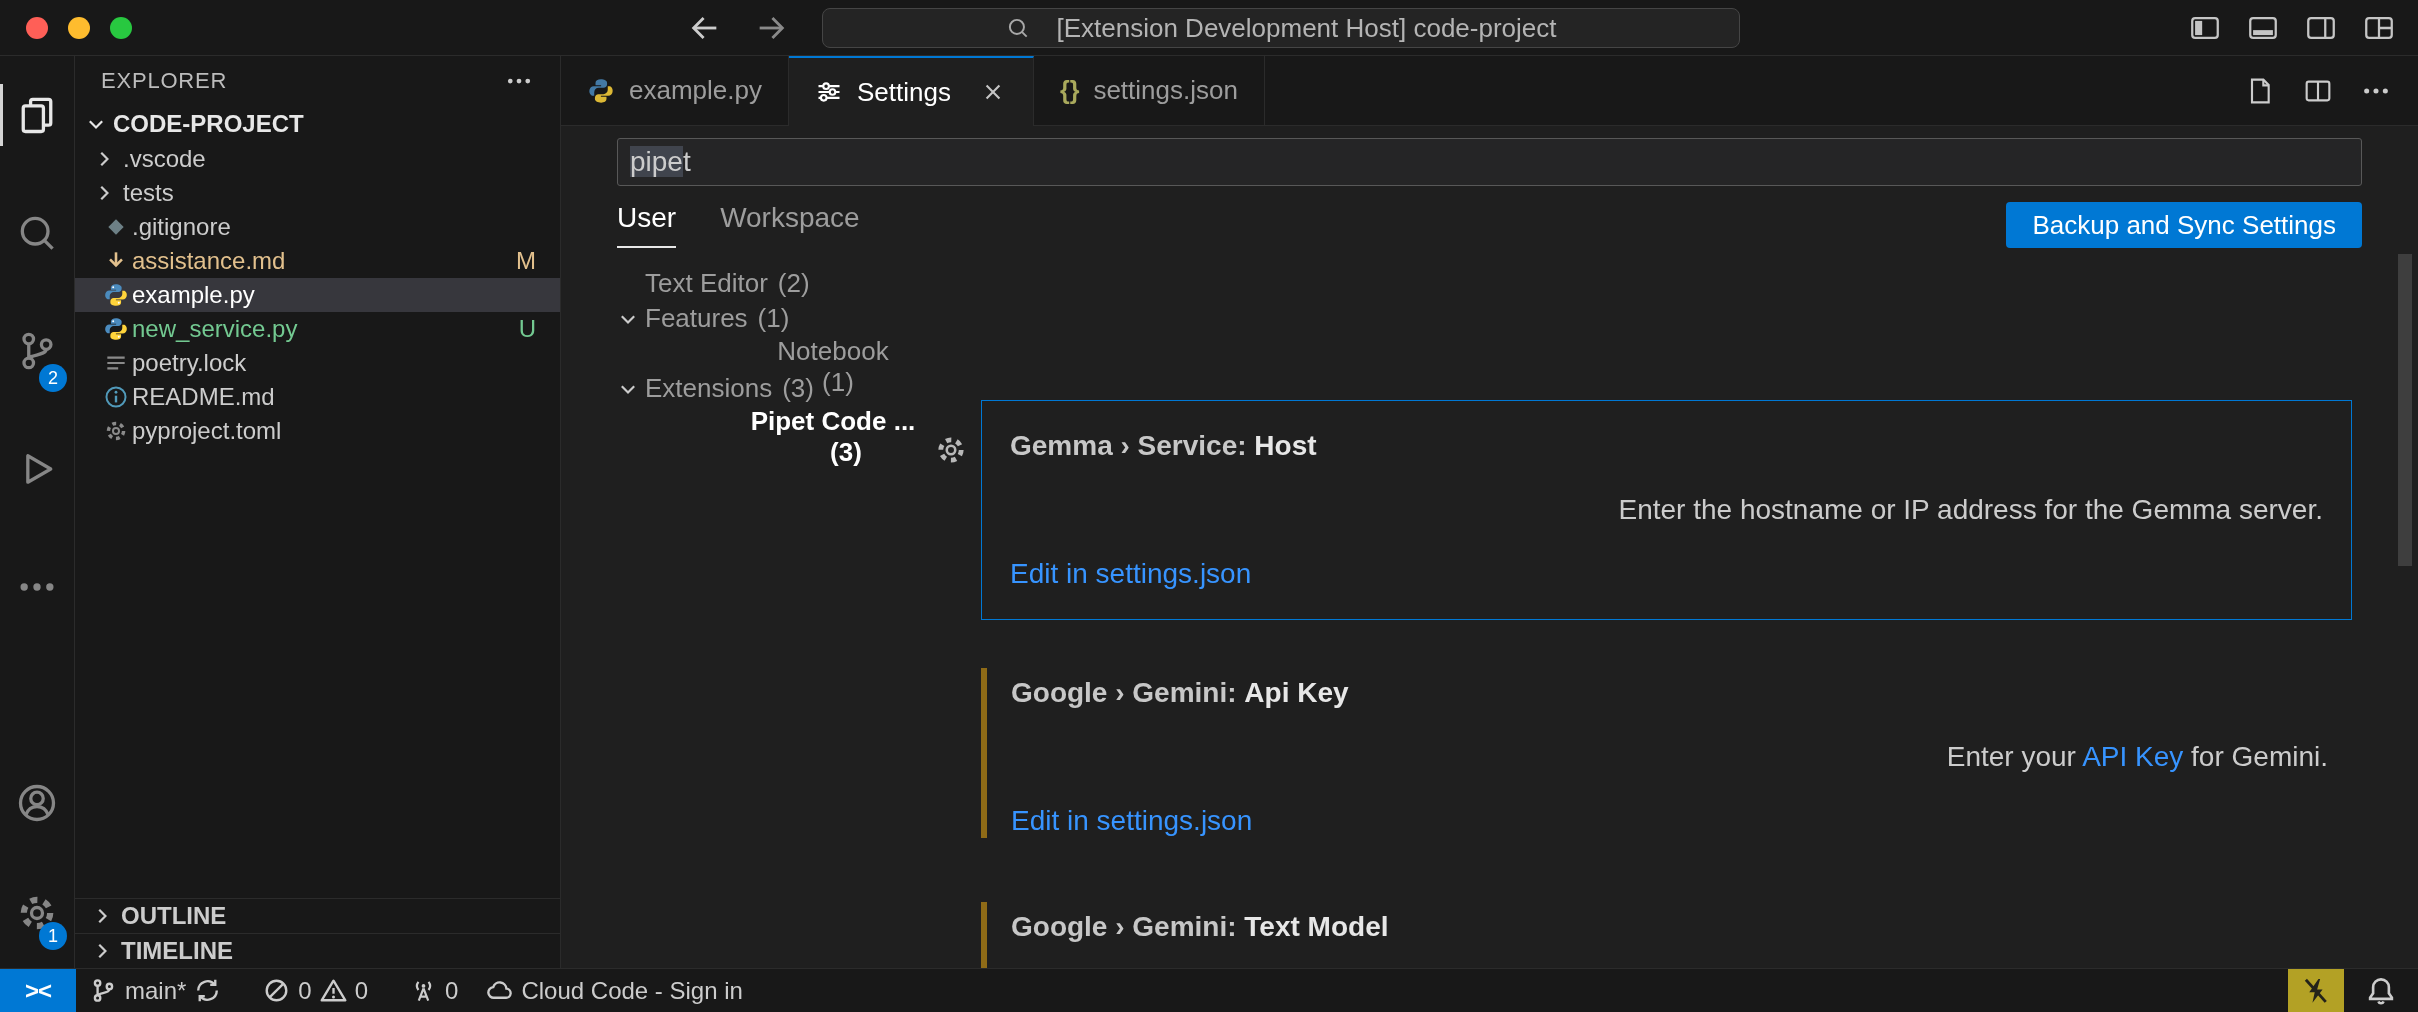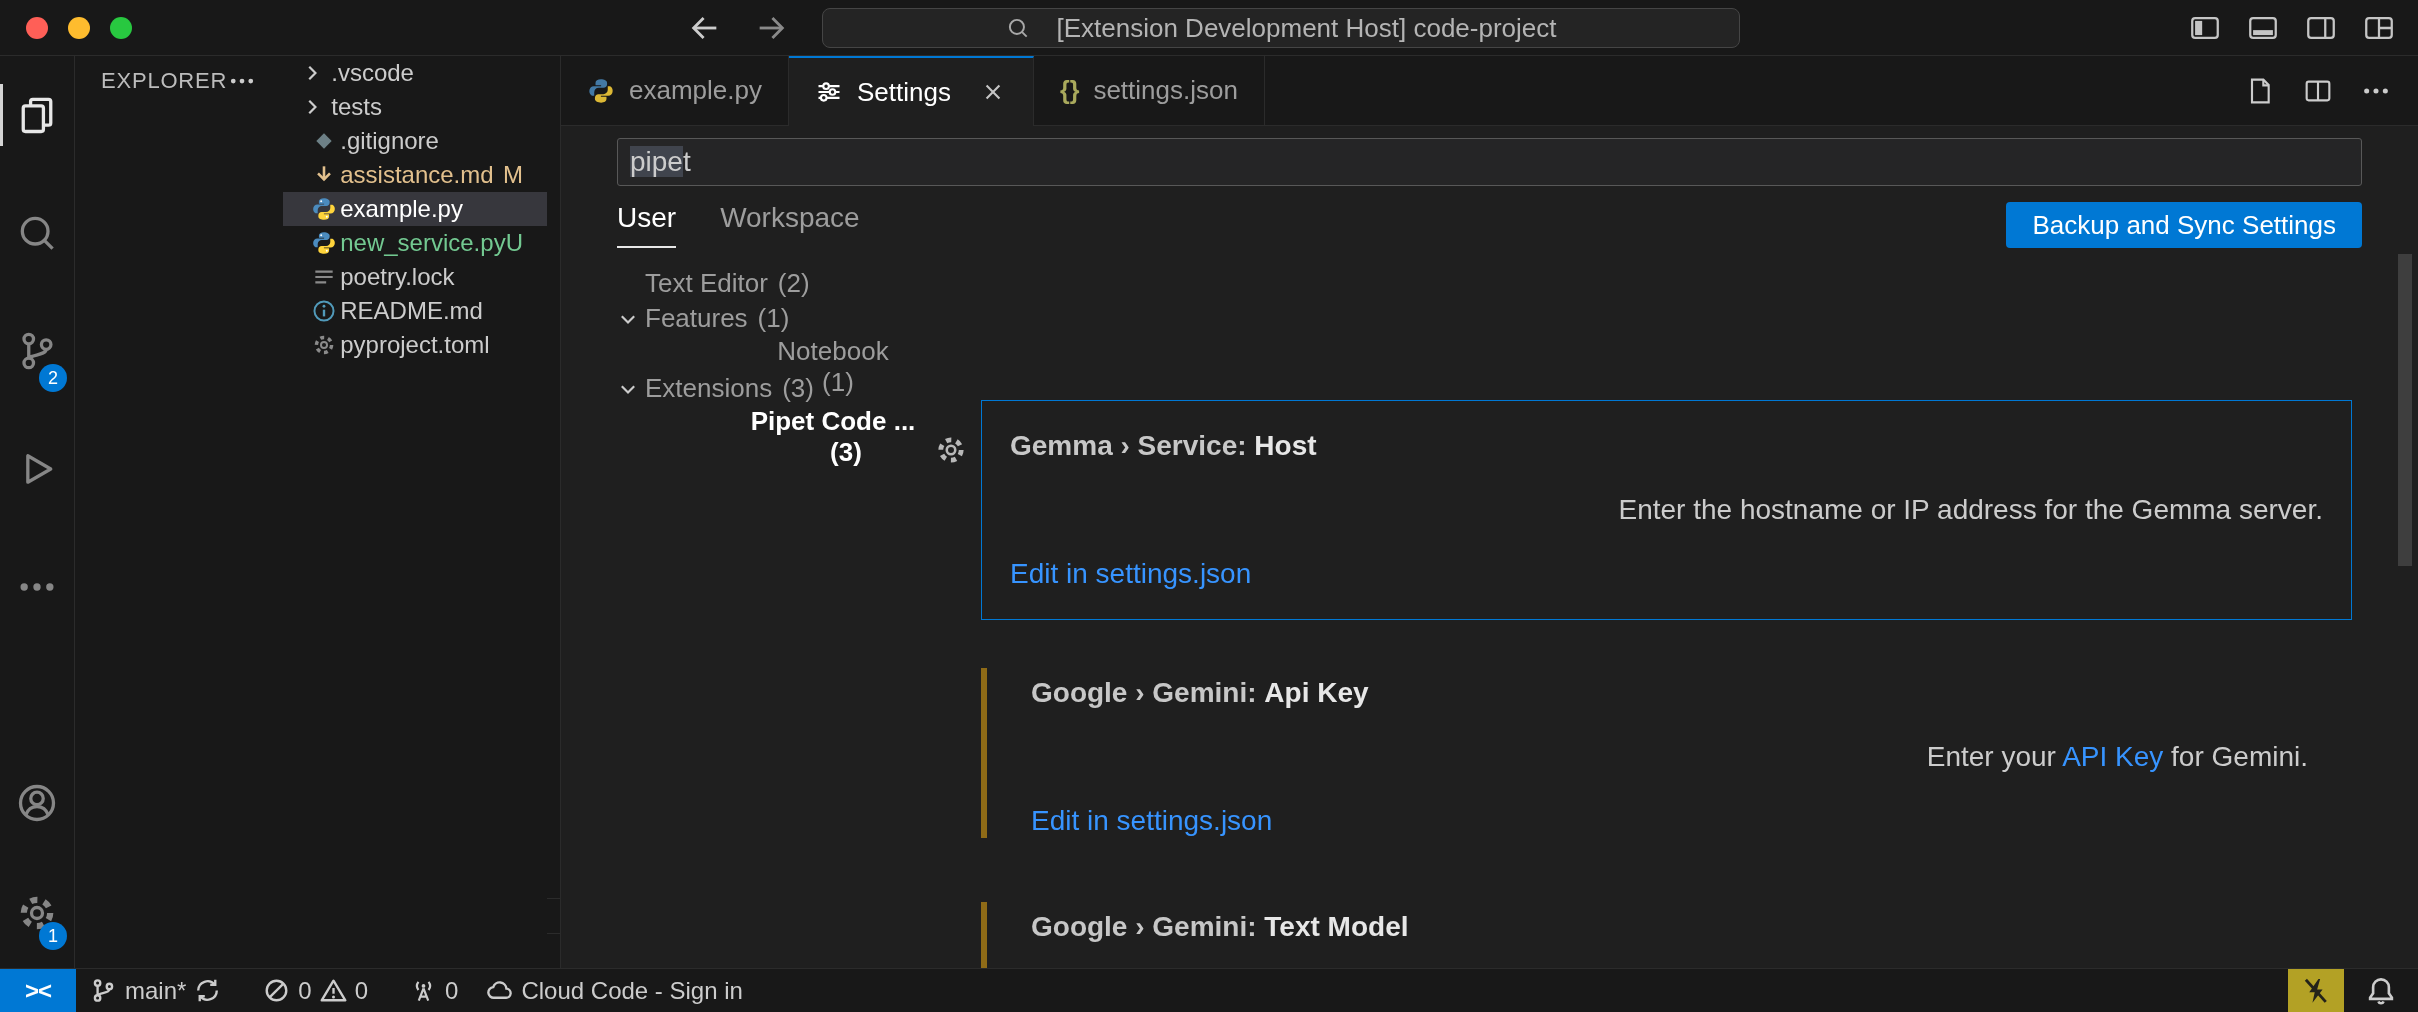--- a/index.html
+++ b/index.html
@@ -34,21 +34,21 @@
   .ab-item { position:relative; width:74px; height:118px; display:flex; align-items:center; justify-content:center; color:#868686; }
   .ab-item svg { width:44px; height:44px; }
   .ab-item.active { color:#e7e7e7; }
   .ab-item.active::before { content:""; position:absolute; left:0; top:28px; width:3px; height:62px; background:#d4d4d4; }
   .ab-badge { position:absolute; right:7px; bottom:18px; min-width:28px; height:28px; padding:0 4px; border-radius:14px; background:#0078d4; color:#fff;
               font-size:18px; display:flex; align-items:center; justify-content:center; }
   .ab-spacer { flex:1; }
   .ab-item.short { height:110px; }
 
   
-  .sidebar { width:486px; flex:none; background:#181818; border-right:1px solid #2b2b2b; display:flex; flex-direction:row; }
+  .sidebar { width:486px; flex:none; background:#181818; border-right:1px solid #2b2b2b; display:flex; flex-direction:column; }
   .sb-header { height:50px; flex:none; display:flex; align-items:center; padding:0 26px; font-size:22px; letter-spacing:.8px; color:#bcbcbc; }
   .sb-more { margin-left:auto; color:#cccccc; }
   .sb-more svg { width:30px; height:30px; }
   .sb-section { height:36px; flex:none; display:flex; align-items:center; gap:6px; padding-left:10px; font-weight:bold; color:#e7e7e7; }
   .sb-section svg { width:22px; height:22px; }
   .row { height:34px; display:flex; align-items:center; color:#cccccc; }
   .row .twisty { width:22px; height:22px; margin-left:18px; flex:none; color:#cccccc; }
   .row .fi { width:26px; height:26px; margin-left:28px; flex:none; display:flex; align-items:center; justify-content:center; }
   .row .fi svg { width:26px; height:26px; }
   .row .label { margin-left:3px; white-space:nowrap; }
@@ -102,21 +102,21 @@
   .s-list { flex:1; min-width:0; padding:134px 66px 0 0; font-size:28px; }
   .setting { position:relative; line-height:34px; }
   .setting .cat { color:#c7c7c7; font-weight:600; }
   .setting .lbl { color:#e7e7e7; font-weight:bold; }
   .setting .desc { margin-top:30px; color:#cccccc;text-align:right; }
   .setting .slink { margin-top:30px; color:#3794ff; }
   .dlink { color:#3794ff; }
   .setting.focused { border:1px solid #0078d4; padding:28px; }
   .gear-aside { position:absolute; left:-48px; top:32px; width:34px; height:34px; color:#b8b8b8; }
   .gear-aside svg { width:34px; height:34px; }
-  .setting.modified { border-left:6px solid #8f6b17; padding:8px 44px 0; }
+  .setting.modified { border-left:6px solid #8f6b17; padding:8px 24px 0; }
   .setting.m2 { margin-top:48px; }
   .setting.m3 { margin-top:64px; height:140px; }
 
   .scrollbar { position:absolute; right:6px; top:128px; width:14px; height:312px; background:#4a4a4a; opacity:.75; }
 
   
   .statusbar { height:44px; background:#181818; border-top:1px solid #2b2b2b; display:flex; align-items:center; font-size:24px; color:#cccccc; }
   .sb-remote { width:76px; height:100%; flex:none; background:#0078d4; color:#fff; display:flex; align-items:center; justify-content:center;
                font-weight:bold; letter-spacing:-1px; }
   .st-item { display:flex; align-items:center; gap:8px; padding:0 14px; height:100%; }
@@ -245,20 +245,26 @@
       <div class="sb-header">
         <span>EXPLORER</span>
         <span class="sb-more">
           <svg viewBox="0 0 24 24" fill="currentColor">
               <circle cx="5" cy="12" r="1.9"></circle>
               <circle cx="12" cy="12" r="1.9"></circle>
               <circle cx="19" cy="12" r="1.9"></circle>
             </svg>
         </span>
       </div>
+      <div class="sb-section">
+        <svg viewBox="0 0 16 16" fill="none" stroke="currentColor" stroke-width="1.6">
+            <path d="M3.5 6L8 10.5 12.5 6"></path>
+          </svg>
+        <span>CODE-PROJECT</span>
+      </div>
       <div class="tree">
         <div class="row folder">
           <span class="twisty">
               <svg viewBox="0 0 16 16" fill="none" stroke="currentColor" stroke-width="1.6">
                 <path d="M6 3.5L10.5 8 6 12.5"></path>
               </svg>
             </span>
           <span class="label">.vscode</span>
         </div>
         <div class="row folder">

